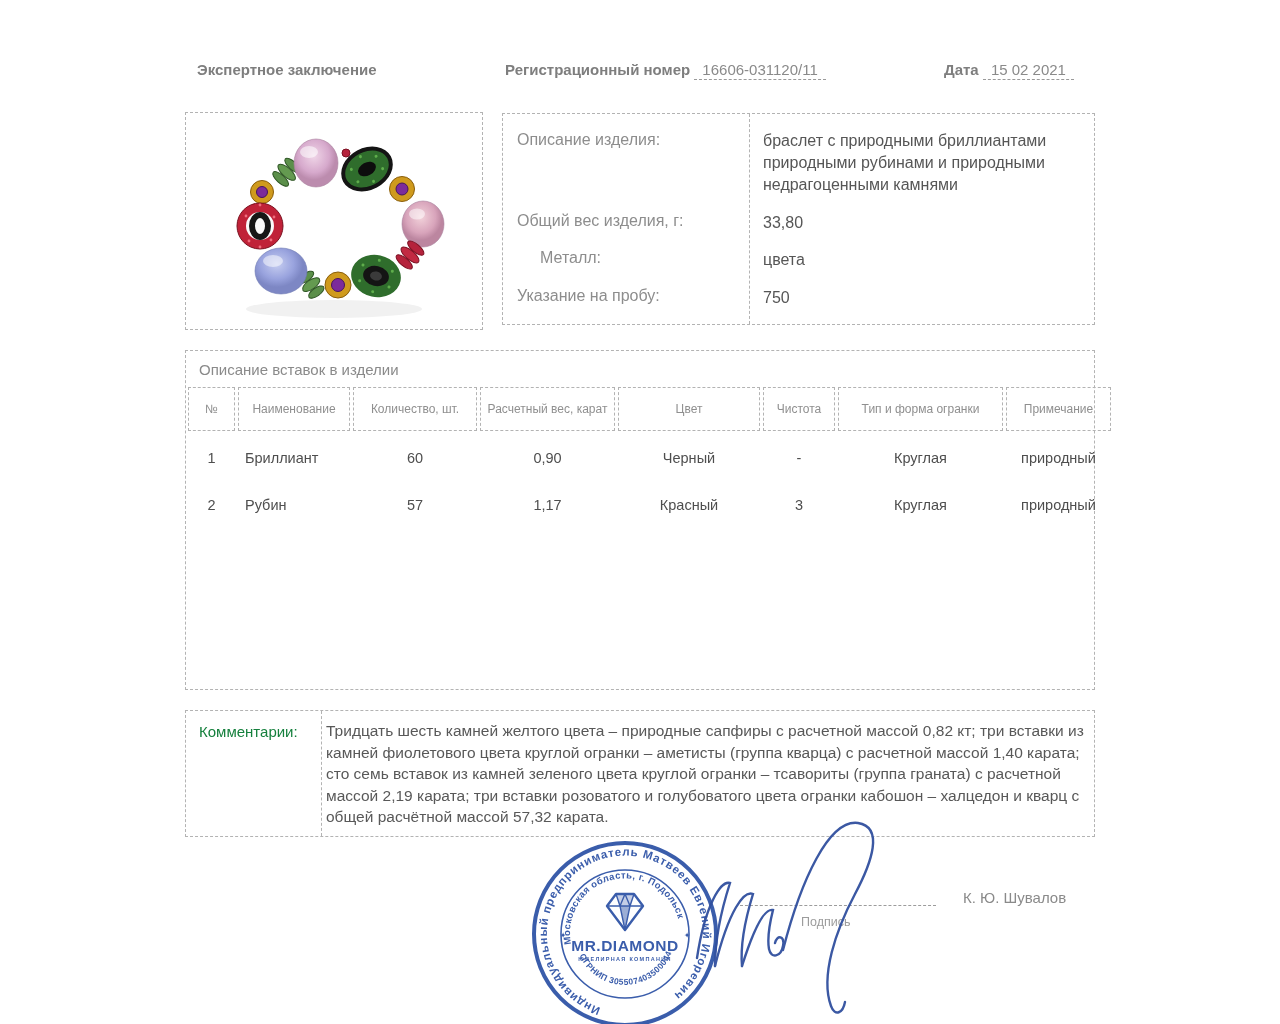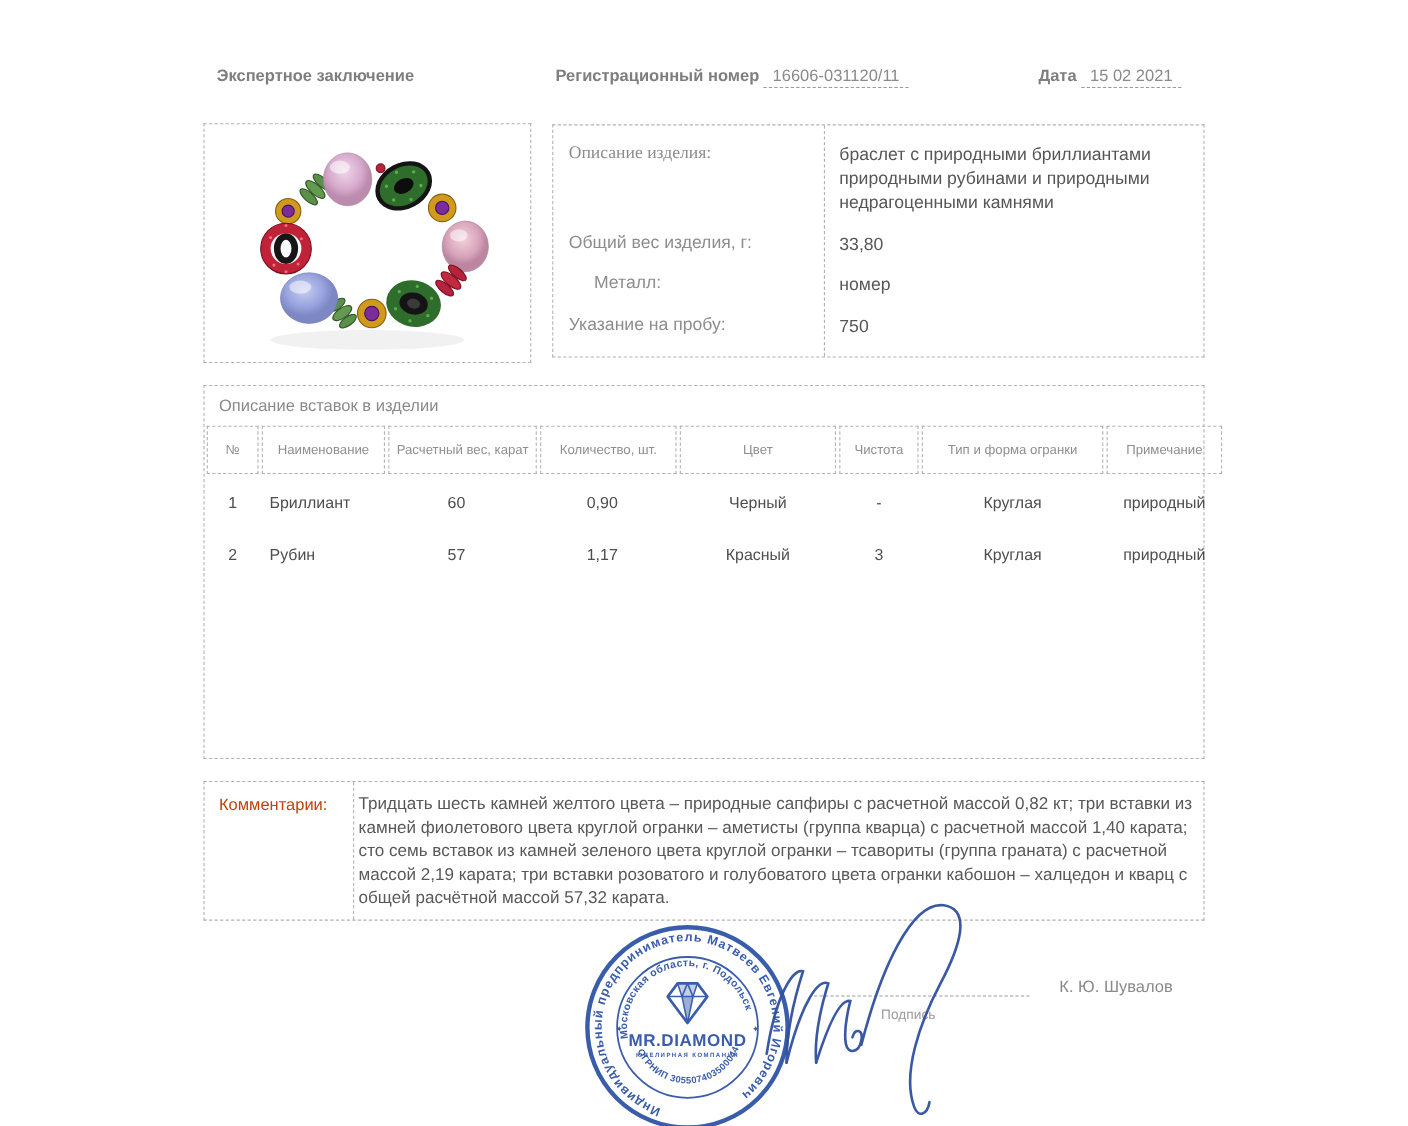--- a/index.html
+++ b/index.html
@@ -23,21 +23,21 @@
          font-size:12px;color:#8f8f8f;line-height:15px;padding:2px 4px;}
   .dcell{font-size:14.5px;color:#4e4e4e;text-align:center;box-sizing:border-box;padding:0 2px;}
   .dcell.left{text-align:left;padding-left:7px;}
   .c0{width:47px;flex:none;} .c1{width:112px;flex:none;} .c2{width:124px;flex:none;}
   .c3{width:135px;flex:none;} .c4{width:142px;flex:none;} .c5{width:72px;flex:none;}
   .c6{width:165px;flex:none;} .c7{width:105px;flex:none;}
   .data-row{margin-top:19px;}
   .data-row + .data-row{margin-top:31px;}
   
   .com-label{position:absolute;left:0;top:0;bottom:0;width:136px;border-right:1px dashed #b3b3b3;
-             box-sizing:border-box;font-size:15px;color:#c2410c;padding:12px 0 0 13px;}
+             box-sizing:border-box;font-size:15px;color:#15803d;padding:12px 0 0 13px;}
   .com-text{position:absolute;left:140px;right:8px;top:9px;font-size:15.5px;color:#585858;line-height:21.5px;}
   
   .role{font-size:16px;color:#8a8a8a;margin-bottom:5px;}
   .certline{font-size:12px;color:#9a9a9a;line-height:15px;}
   .sig-line{border-top:1px dashed #9c9c9c;}
   .sig-caption{font-size:12.5px;color:#9c9c9c;}
   .expert-name{font-size:15px;color:#8a8a8a;}
   svg{display:block;}
 </style>
 </head>
@@ -158,37 +158,37 @@
 
       <g>
         <ellipse cx="95" cy="158" rx="26" ry="23" fill="url(#gblue1)" stroke="#6f7ab4" stroke-width="0.6"></ellipse>
         <ellipse cx="87" cy="148" rx="10" ry="6" fill="#ffffff" opacity="0.5"></ellipse>
       </g>
     </svg>
   </div>
 
   <div class="abs dashbox" style="left:502px;top:113px;width:593px;height:212px;">
     <div class="desc-divider"></div>
-    <div class="descrow-label" style="top:17px;font-family:Liberation Serif, serif;">Описание изделия:</div>
+    <div class="descrow-label" style="top:17px;">Описание изделия:</div>
     <div class="descrow-value" style="top:16px;">браслет с природными бриллиантами природными рубинами и природными недрагоценными камнями</div>
     <div class="descrow-label" style="top:98px;">Общий вес изделия, г:</div>
     <div class="descrow-value" style="top:98px;">33,80</div>
     <div class="descrow-label" style="top:135px;margin-left:23px;">Металл:</div>
-    <div class="descrow-value" style="top:135px;">номер</div>
+    <div class="descrow-value" style="top:135px;">цвета</div>
     <div class="descrow-label" style="top:173px;">Указание на пробу:</div>
     <div class="descrow-value" style="top:173px;">750</div>
   </div>
 
   <div class="abs dashbox" style="left:185px;top:350px;width:910px;height:340px;">
     <div class="tbl-title">Описание вставок в изделии</div>
     <div class="hdr-row">
       <div class="hcell c0">№</div>
       <div class="hcell c1">Наименование</div>
+      <div class="hcell c2">Количество, шт.</div>
       <div class="hcell c3">Расчетный вес, карат</div>
-      <div class="hcell c2">Количество, шт.</div>
       <div class="hcell c4">Цвет</div>
       <div class="hcell c5">Чистота</div>
       <div class="hcell c6">Тип и форма огранки</div>
       <div class="hcell c7">Примечание</div>
     </div>
     <div class="data-row">
       <div class="dcell c0">1</div>
       <div class="dcell c1 left">Бриллиант</div>
       <div class="dcell c2">60</div>
       <div class="dcell c3">0,90</div>

